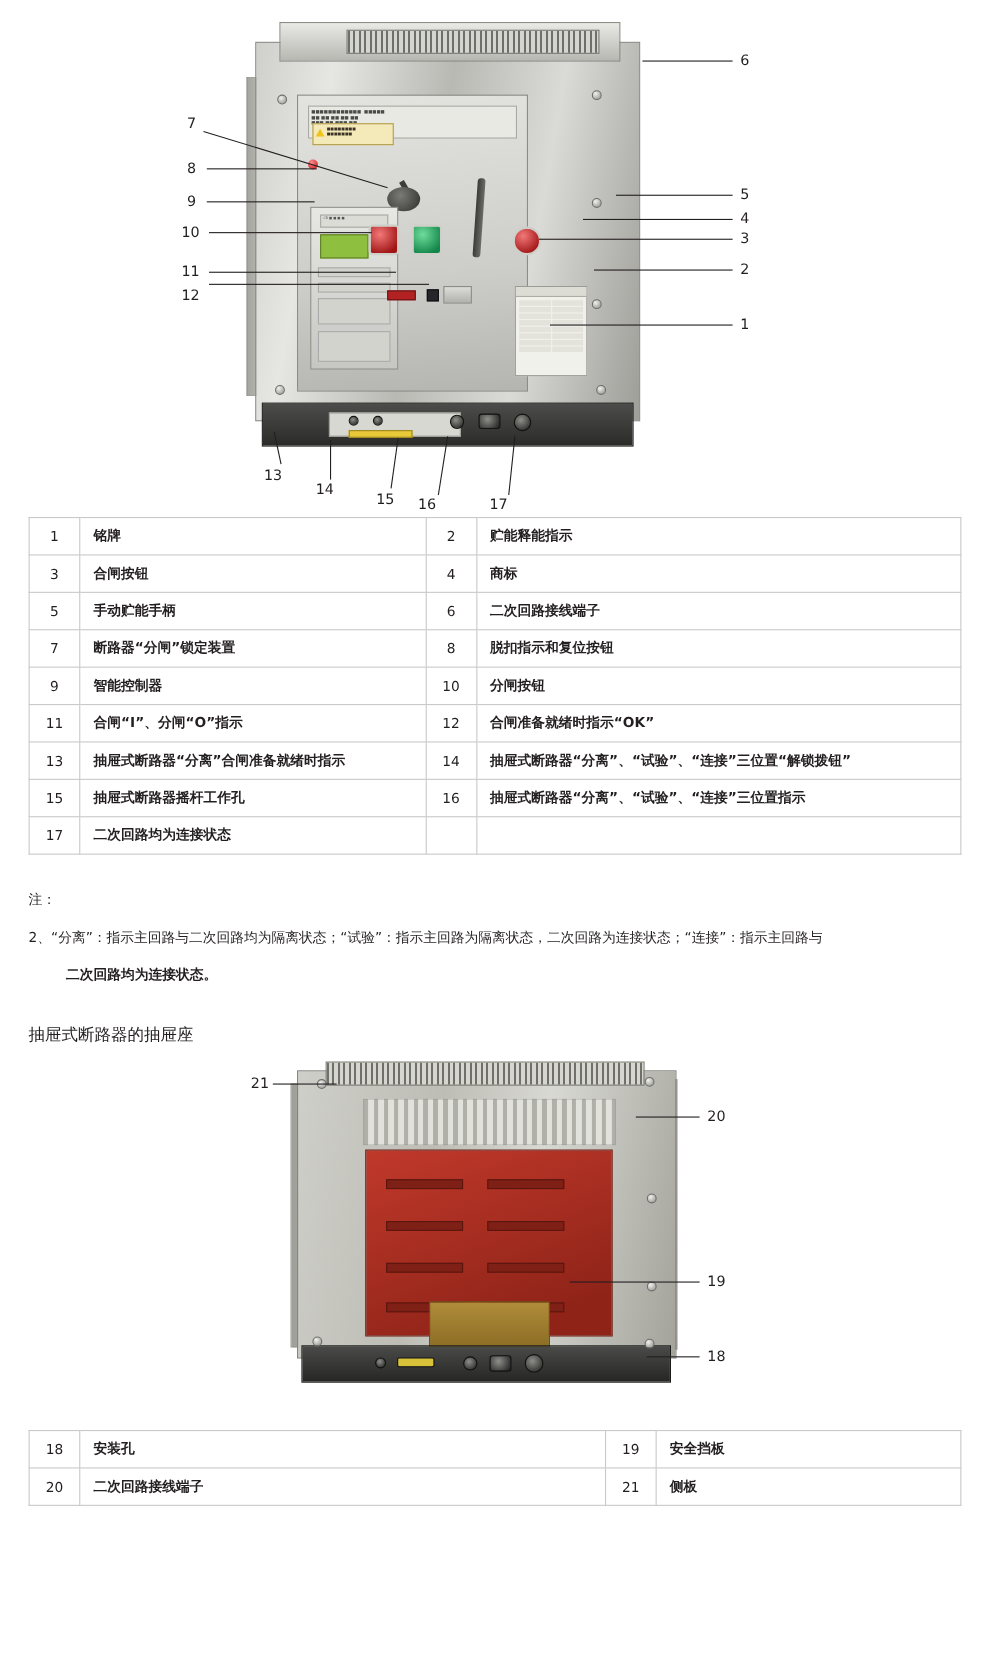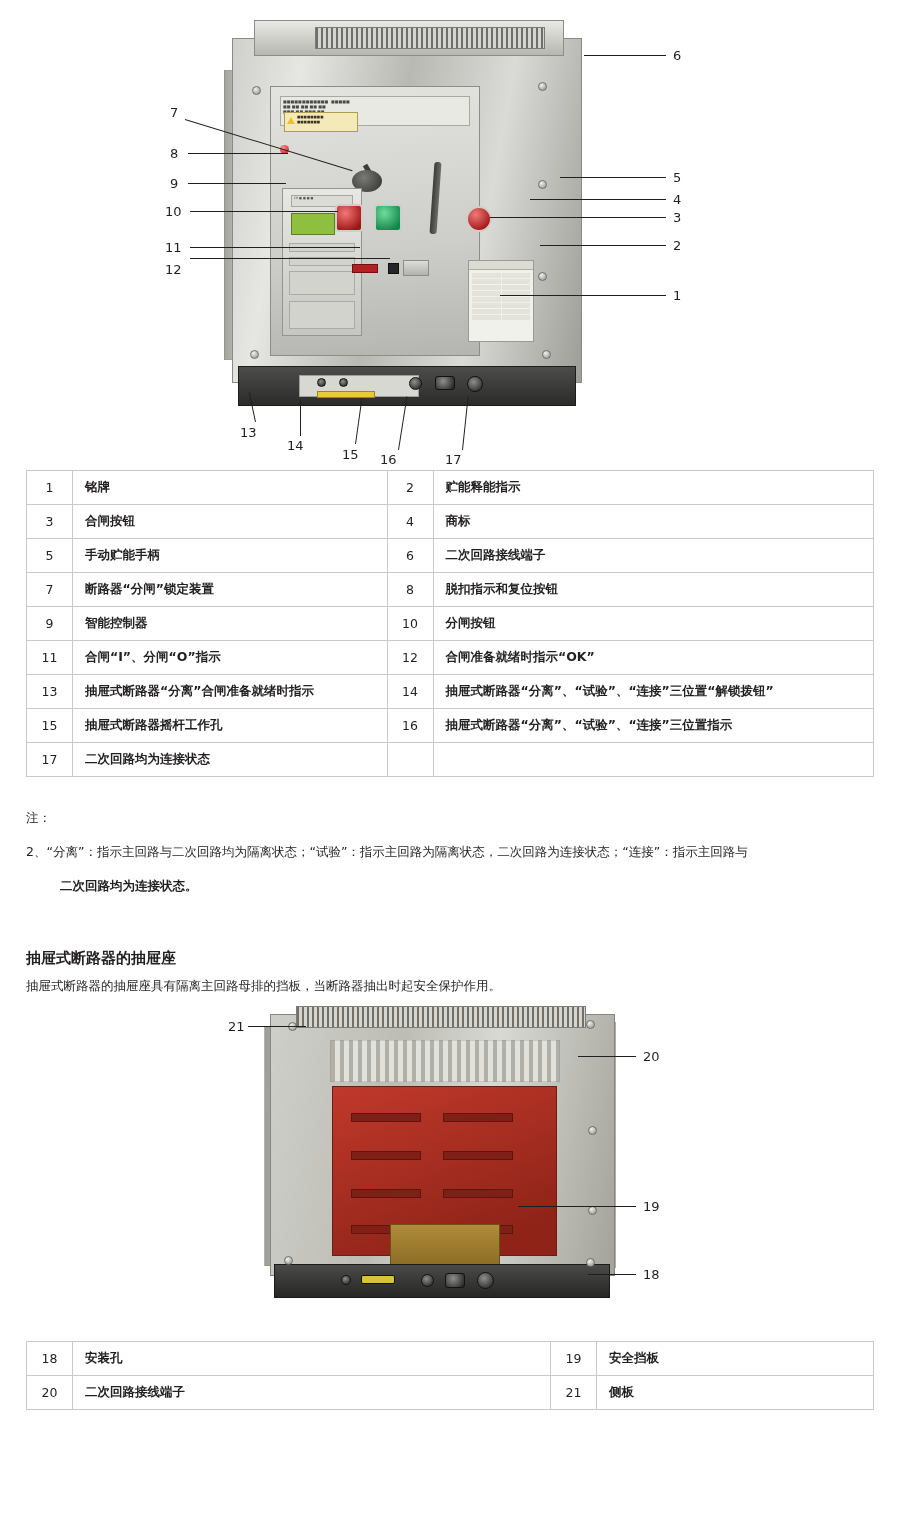--- a/index.html
+++ b/index.html
@@ -310,23 +310,23 @@
     margin: 26px auto 0 auto;
     font-size: 12.5px;
     line-height: 30px;
     color: #231f20;
   }
   .notes .note-line { margin-bottom: 4px; }
   .notes .indent { padding-left: 34px; font-weight: bold; }
 
   .section-title {
     width: 848px;
-    margin: 48px auto 10px auto;
+    margin: 30px auto 10px auto;
     font-size: 15px;
-    font-weight: bold;
+    font-weight: normal;
     color: #231f20;
   }
   .section-body {
     width: 848px;
     margin: 0 auto 6px auto;
     font-size: 12.5px;
     color: #231f20;
   }
 </style>
 </head>
@@ -526,21 +526,20 @@
     </tbody>
   </table>
 
   <div class="notes">
     <div class="note-line">注：</div>
     <div class="note-line">2、“分离”：指示主回路与二次回路均为隔离状态；“试验”：指示主回路为隔离状态，二次回路为连接状态；“连接”：指示主回路与</div>
     <div class="note-line indent">二次回路均为连接状态。</div>
   </div>
 
   <div class="section-title">抽屉式断路器的抽屉座</div>
-  <div class="section-body">抽屉式断路器的抽屉座具有隔离主回路母排的挡板，当断路器抽出时起安全保护作用。</div>
 
   <div class="figure2">
     <div class="fig2-device">
       <div class="cradle-left"></div>
       <div class="cradle-right"></div>
       <div class="cradle-outer"></div>
       <div class="cradle-top"></div>
       <div class="cradle-fins"></div>
       <div class="cradle-red">
         <div class="red-slot" style="left:18px;top:26px;width:70px"></div>

